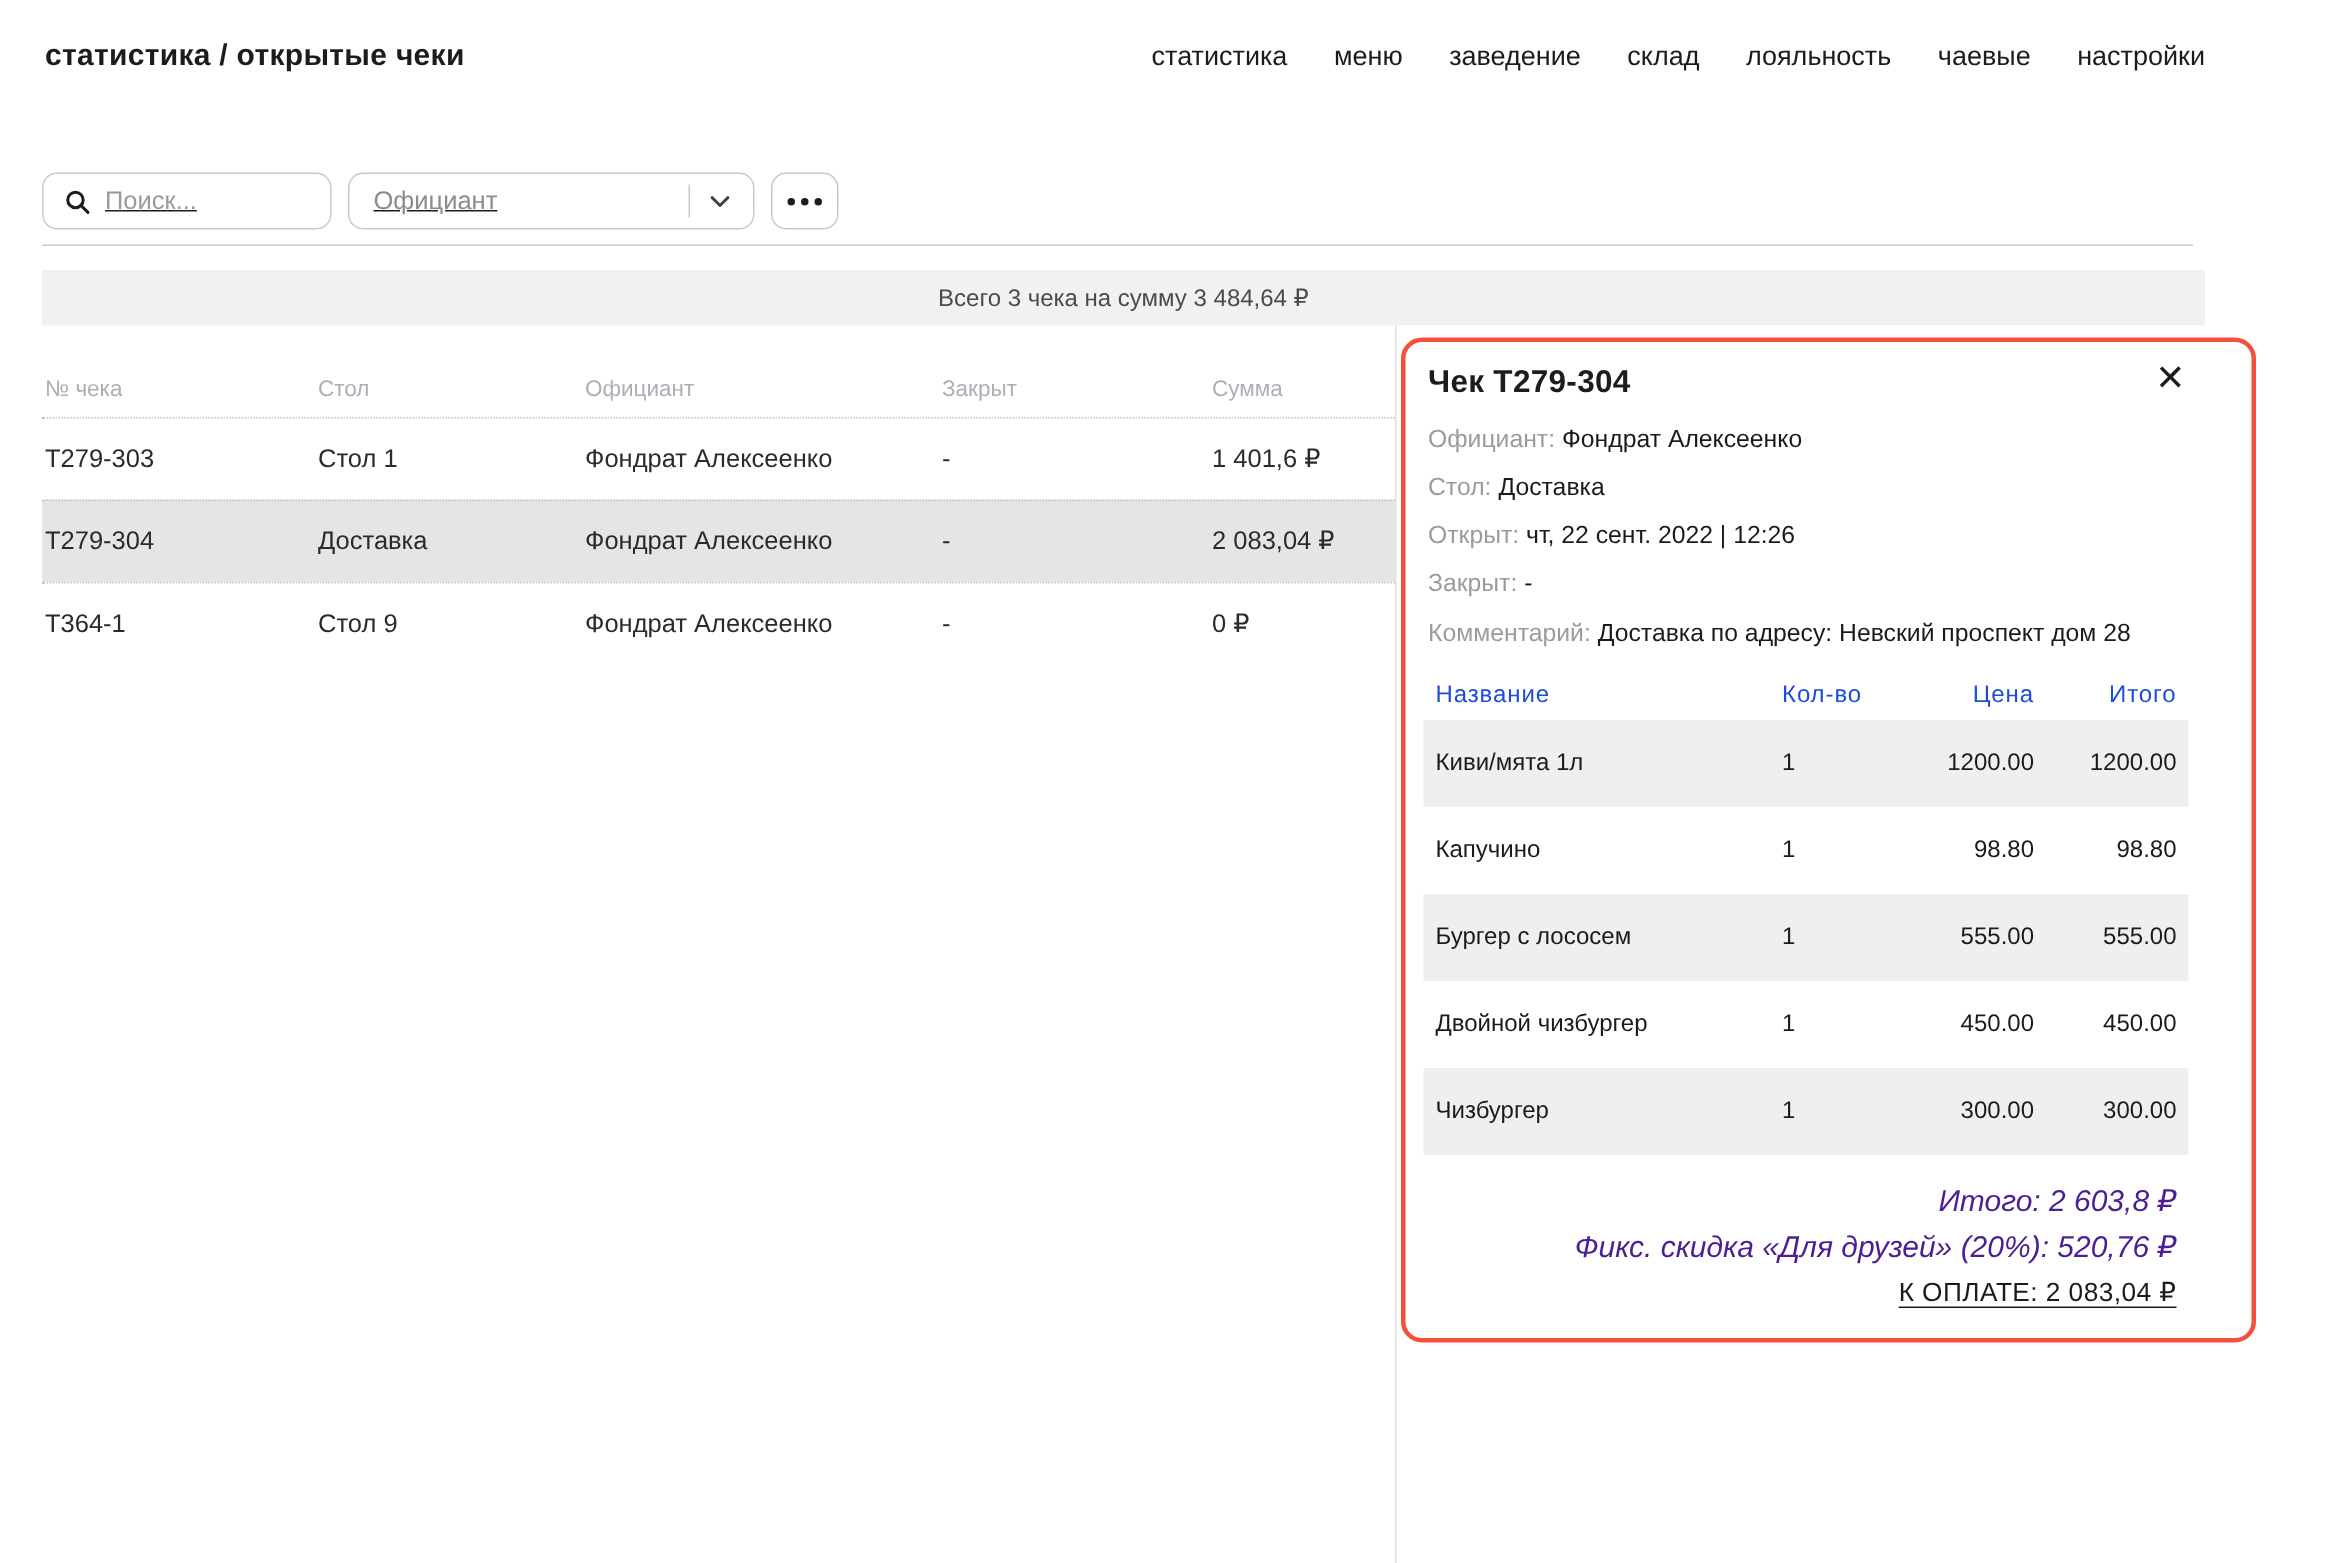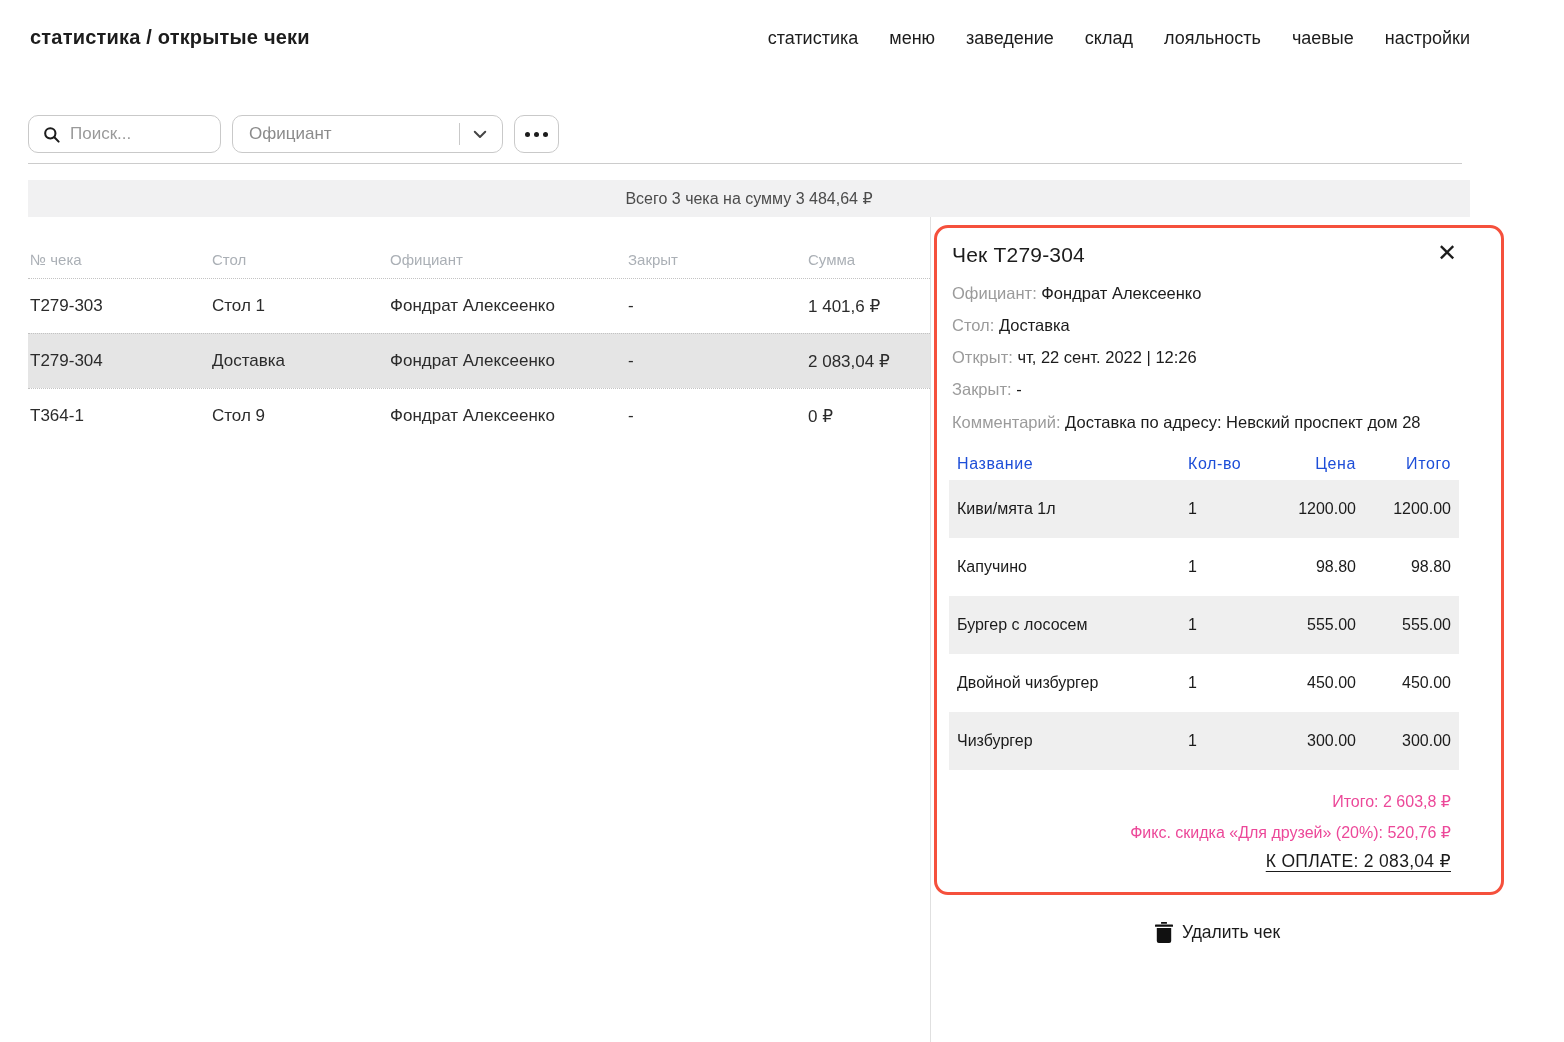--- a/index.html
+++ b/index.html
@@ -9,21 +9,21 @@
   
   .top-header { position:absolute; top:26px; left:30px; right:94px;
                 display:flex; justify-content:space-between; align-items:baseline; }
   .page-title { font-size:20px; font-weight:bold; letter-spacing:.2px; }
   .main-nav { display:flex; gap:31px; font-size:18px; }
   .main-nav .nav-item { cursor:pointer; white-space:nowrap; }
 
   
   .controls { position:absolute; top:115px; left:28px; display:flex; gap:11px; }
   .ctl { height:38px; border:1px solid #c9c9c9; border-radius:10px; background:#fff;
-         display:flex; align-items:center; }
+         display:flex; align-items:center;text-decoration:underline; }
   .search-box { width:193px; padding:0 10px 0 13px; gap:9px; }
   .search-box input { border:none; outline:none; width:120px; font-size:17px;
                       font-family:inherit; color:#2b2b2b; background:transparent; }
   .search-box input::placeholder { color:#9a9a9a; }
   .waiter-select { width:271px; padding:0 13px 0 16px; cursor:pointer; }
   .waiter-label { font-size:17px; color:#8b8b8b; }
   .select-divider { width:1px; height:22px; background:#c9c9c9; margin-left:auto; }
   .chevron { margin-left:11px; display:flex; }
   .more-btn { width:45px; justify-content:center; cursor:pointer; }
   .dots { display:flex; gap:4px; }
@@ -45,39 +45,39 @@
                    border-top:1px dotted #c3c3c3; cursor:pointer; }
   .t-body .t-row.selected { background:#e5e5e5; }
 
   
   .right-area { position:absolute; top:217px; left:930px; right:0; bottom:0;
                 border-left:1px solid #e0e0e0; background:#fff; }
   .check-panel { margin:8px 0 0 3px; width:570px; border:3px solid #f5503c;
                  border-radius:14px; background:#fff; padding:15px 42px 20px 12px; }
   .panel-head { display:flex; justify-content:space-between; align-items:flex-start;
                 padding-left:3px; }
-  .panel-title { font-size:21px; font-weight:400; letter-spacing:.2px;text-align:right; }
+  .panel-title { font-size:21px; font-weight:700; letter-spacing:.2px;text-align:right; }
   .close-x { font-size:24px; line-height:20px; color:#1c1c1c; cursor:pointer;
              font-weight:400; padding:0 2px; }
   .fields { margin-top:10px; padding-left:3px; font-size:16.5px; }
   .field-line { line-height:32px; }
   .f-label { color:#9b9b9b; }
   .f-value { color:#1b1b1b; }
 
   .items { margin-top:14px; }
   .i-row { display:grid; grid-template-columns:1fr 68px 100px 95px;
            align-items:center; padding:0 8px; }
   .i-head { height:32px; color:#1d4ed8; font-weight:normal; font-size:16px;
             letter-spacing:.6px; }
   .i-body .i-row { height:58px; font-size:16px; color:#1b1b1b; }
   .i-body .i-row.alt { background:#efefef; }
   .col-r { text-align:right; }
 
   .totals { margin-top:16px; text-align:right; padding-right:8px; }
-  .totals .t-line { font-size:16px; color:#ec4899; line-height:31px; }
+  .totals .t-line { font-size:20px; color:#4c1d95; line-height:31px;font-style:italic; }
   .totals .payable { font-size:17.5px; color:#1b1b1b; font-weight:500;
                      text-decoration:underline; text-underline-offset:4px; margin-top:3px;
                      letter-spacing:.3px; }
 
   .delete-row { width:573px; display:flex; justify-content:center; align-items:center;
                 gap:9px; margin-top:27px; cursor:pointer; }
   .delete-label { font-size:17.5px; color:#1b1b1b; }
 </style>
 </head>
 <body>
@@ -232,23 +232,13 @@
       </div>
     </div>
 
     <div class="totals">
       <div class="t-line">Итого: 2 603,8 ₽</div>
       <div class="t-line">Фикс. скидка «Для друзей» (20%): 520,76 ₽</div>
       <div class="payable">К ОПЛАТЕ: 2 083,04 ₽</div>
     </div>
   </div>
 
-  <div class="delete-row">
-    <span style="display:flex;">
-      <svg width="18" height="21" viewBox="0 0 18 21" fill="#111">
-        <rect x="0" y="2.6" width="18" height="2.2" rx="0.6"></rect>
-        <rect x="6" y="0" width="6" height="1.8" rx="0.5"></rect>
-        <path d="M1.8 6 h14.4 v13 a2 2 0 0 1 -2 2 h-10.4 a2 2 0 0 1 -2 -2 z"></path>
-      </svg>
-    </span>
-    <span class="delete-label">Удалить чек</span>
-  </div>
 </div>
 
 </body></html>

